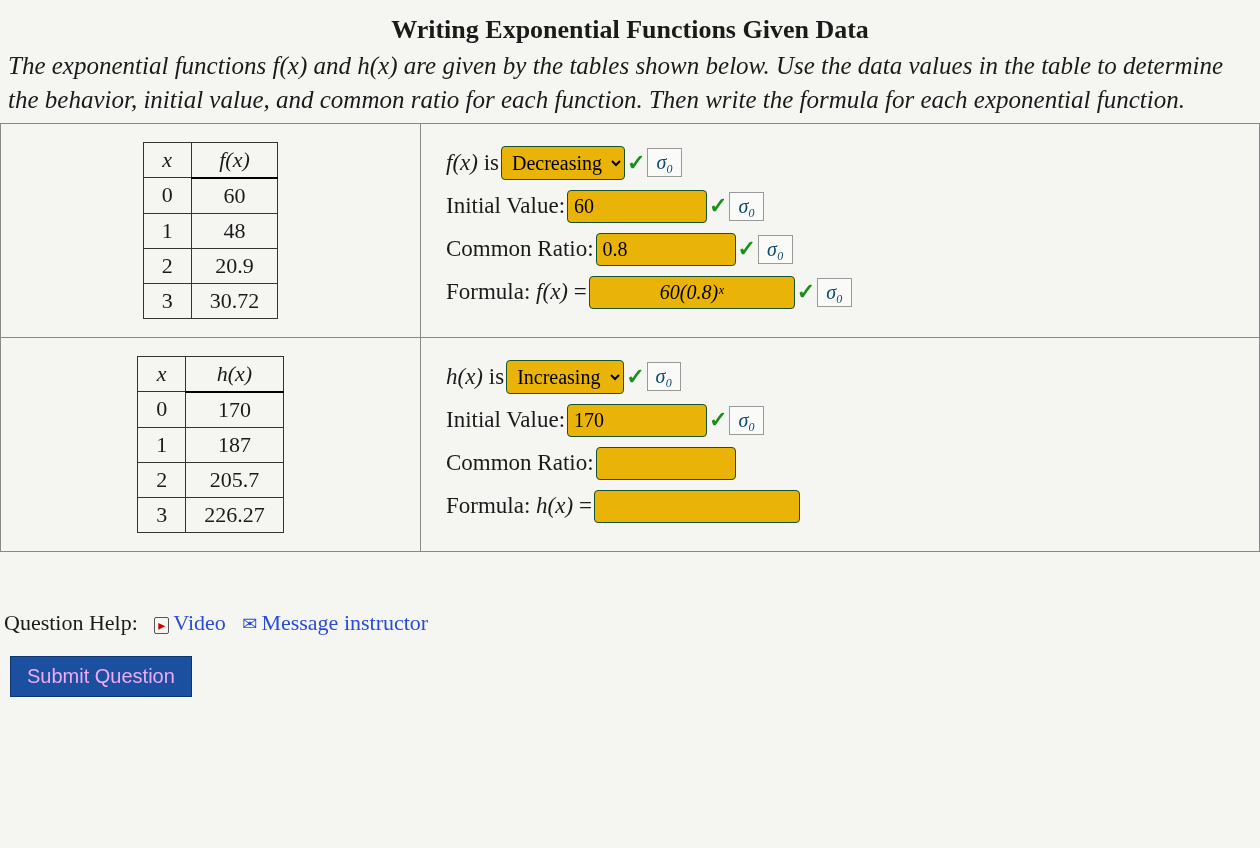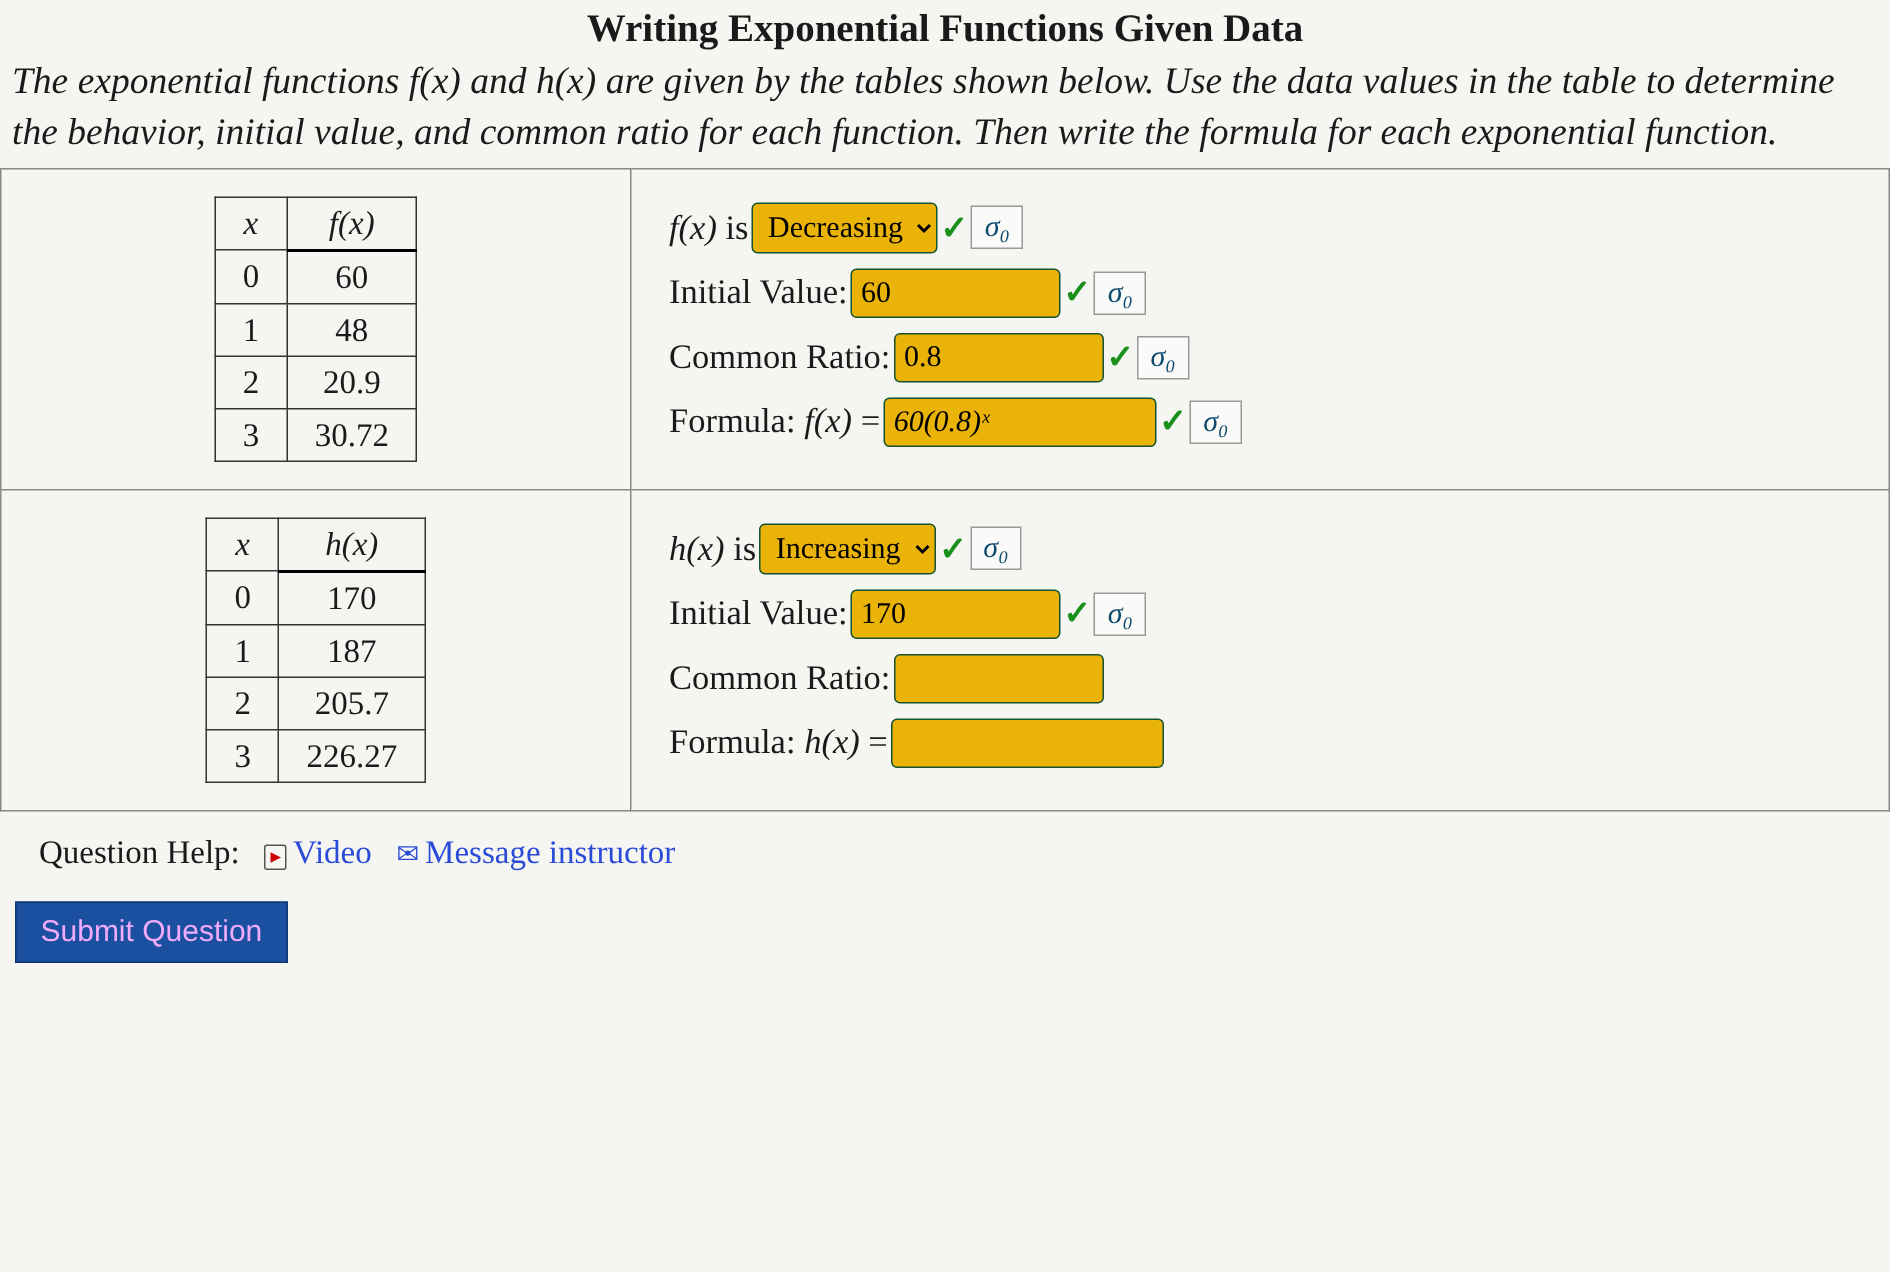--- a/index.html
+++ b/index.html
@@ -9,21 +9,21 @@
     font-family: Georgia, 'Times New Roman', serif;
     font-size: 22px;
     background: #f5f5f2;
     color: #1a1a1a;
     width: 1260px;
   }
   .title {
     text-align: center;
     font-weight: bold;
     font-size: 26px;
-    padding: 4px 0 4px;
+    padding: 15px 0 4px;
   }
   .prompt {
     font-style: italic;
     font-size: 25px;
     line-height: 1.35;
     padding: 0 8px 6px;
   }
   .math { font-family: 'Cambria Math', 'STIX', Georgia, serif; font-style: italic; }
   .outer {
     border-collapse: collapse;
@@ -51,31 +51,31 @@
   .row .label { font-size: 23px; }
   select.answer, input.answer {
     font-size: 20px;
     padding: 4px 6px;
     border: 1px solid #14532d;
     border-radius: 4px;
     background: #eab308;
     font-family: inherit;
   }
   input.answer { width: 140px; }
-  input.answer.wide { width: 182px; font-style: italic; }
+  input.answer.wide { width: 206px; font-style: italic; text-align: center; }
   .check { color: #1a8f1a; font-size: 22px; font-weight: bold; }
   .sigma-box {
     border: 1px solid #999;
     padding: 2px 8px;
     font-size: 20px;
     font-style: italic;
     color: #0c4a6e;
     background: #fafaf8;
   }
-  .help-links { padding: 14px 26px; font-size: 22px; }
+  .help-links { padding: 14px 4px; font-size: 22px; margin-top: 44px; }
   .help-links a { color: #2a4bd7; text-decoration: none; }
   .vicon { border:1px solid #555; font-size:14px; padding:0 3px; border-radius:2px; color:#c00; margin-right:4px;}
   .micon { font-size:18px; margin-right:4px; color:#2a4bd7;}
   .submit {
     margin: 6px 10px 20px;
     background: #1b4fa0;
     color: #f0abfc;
     border: 1px solid #0d3570;
     padding: 8px 16px;
     font-size: 20px;

